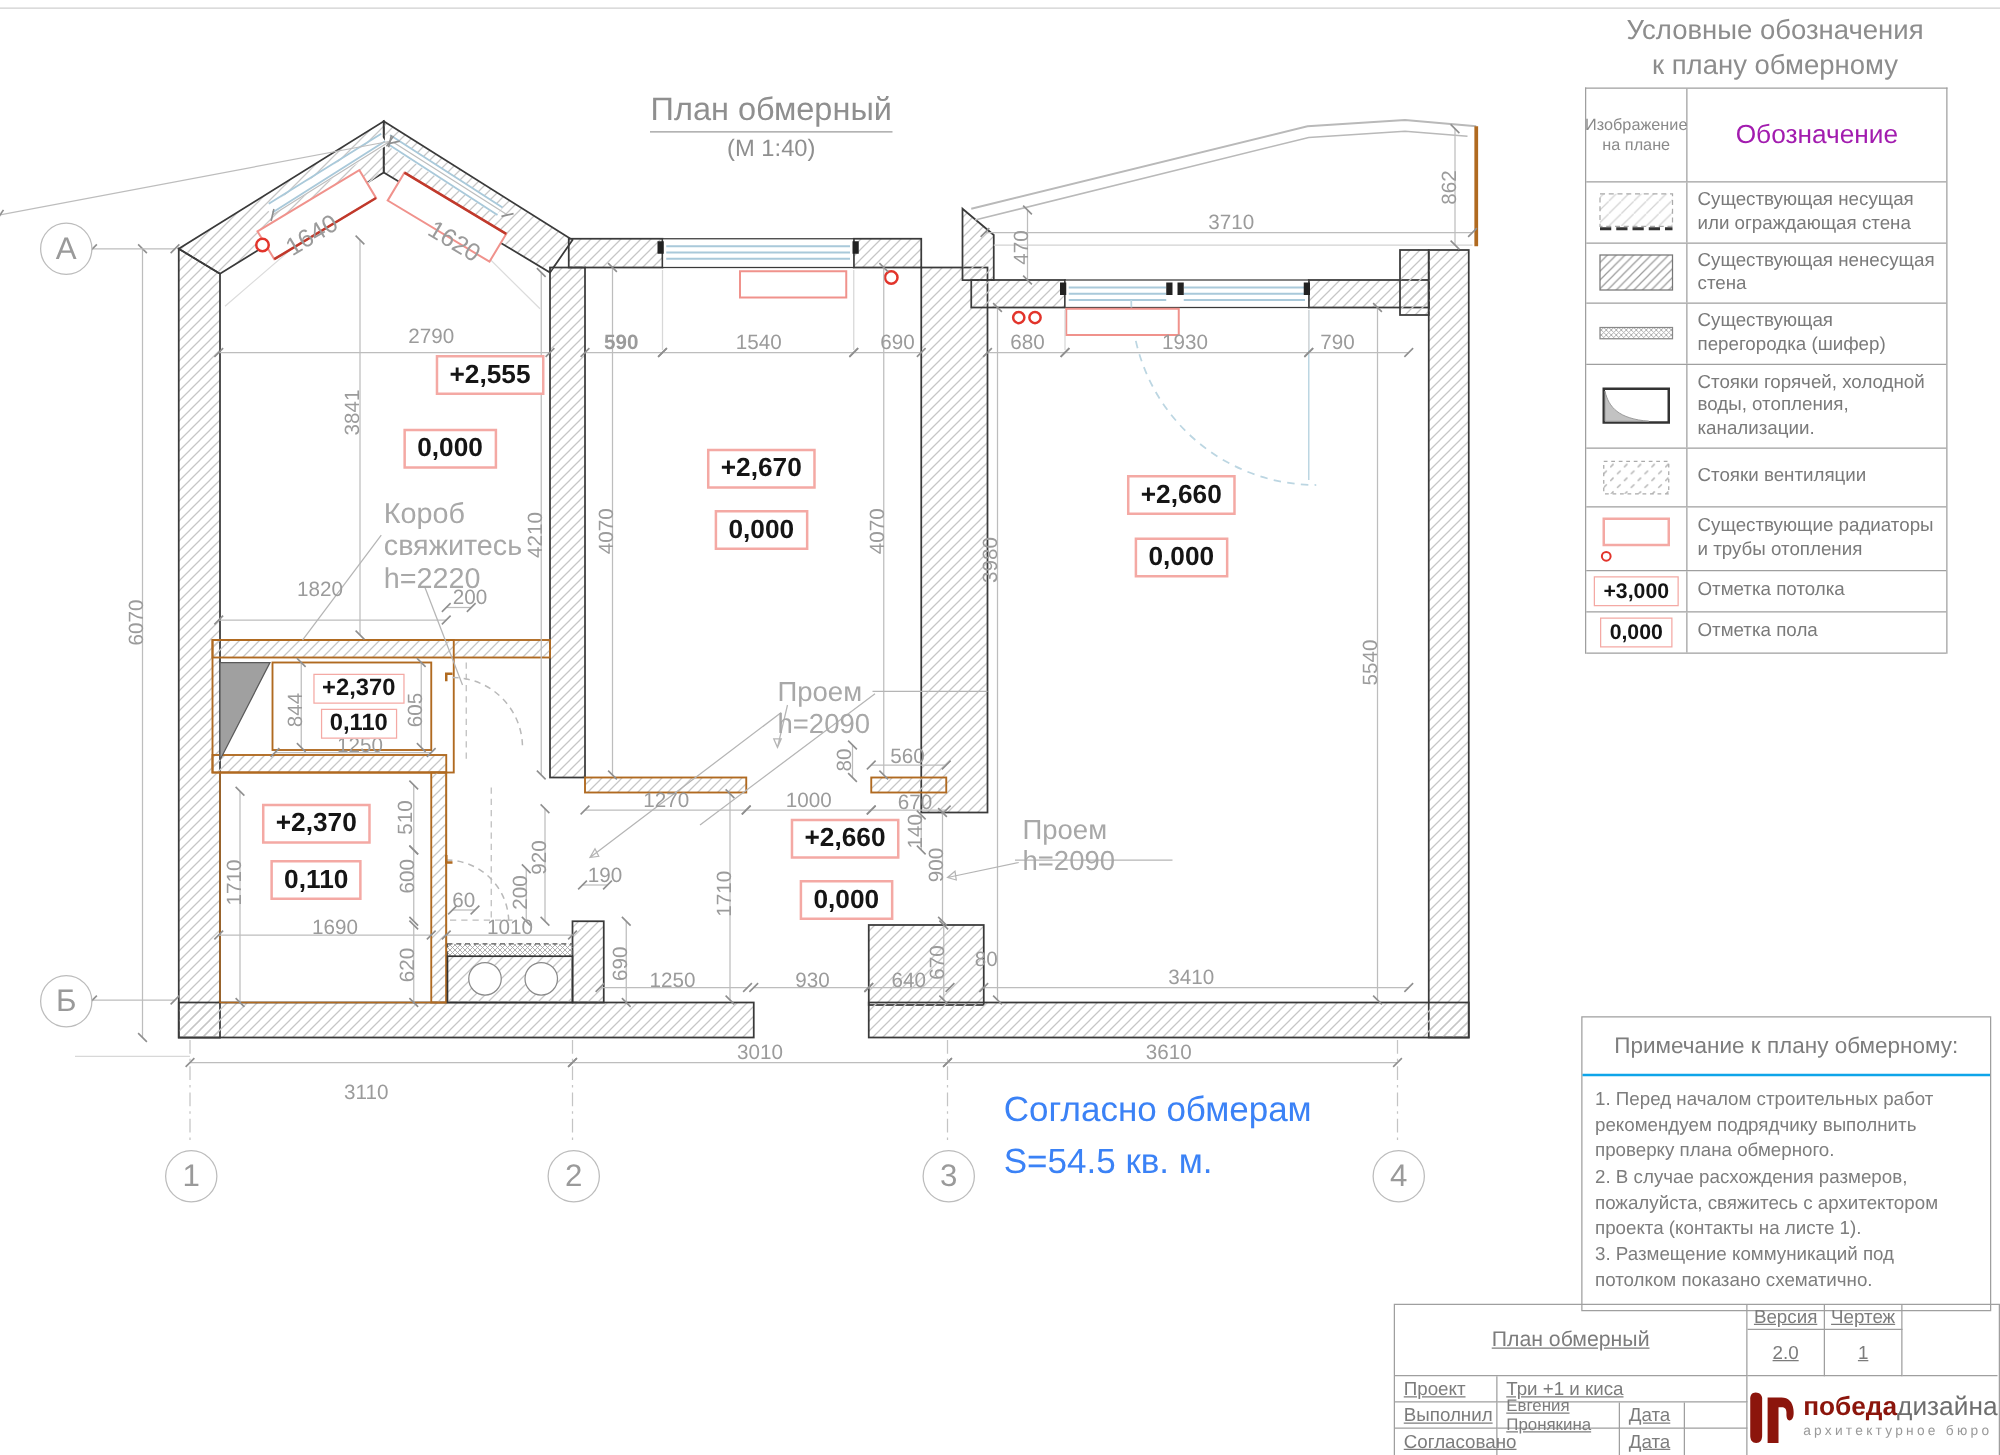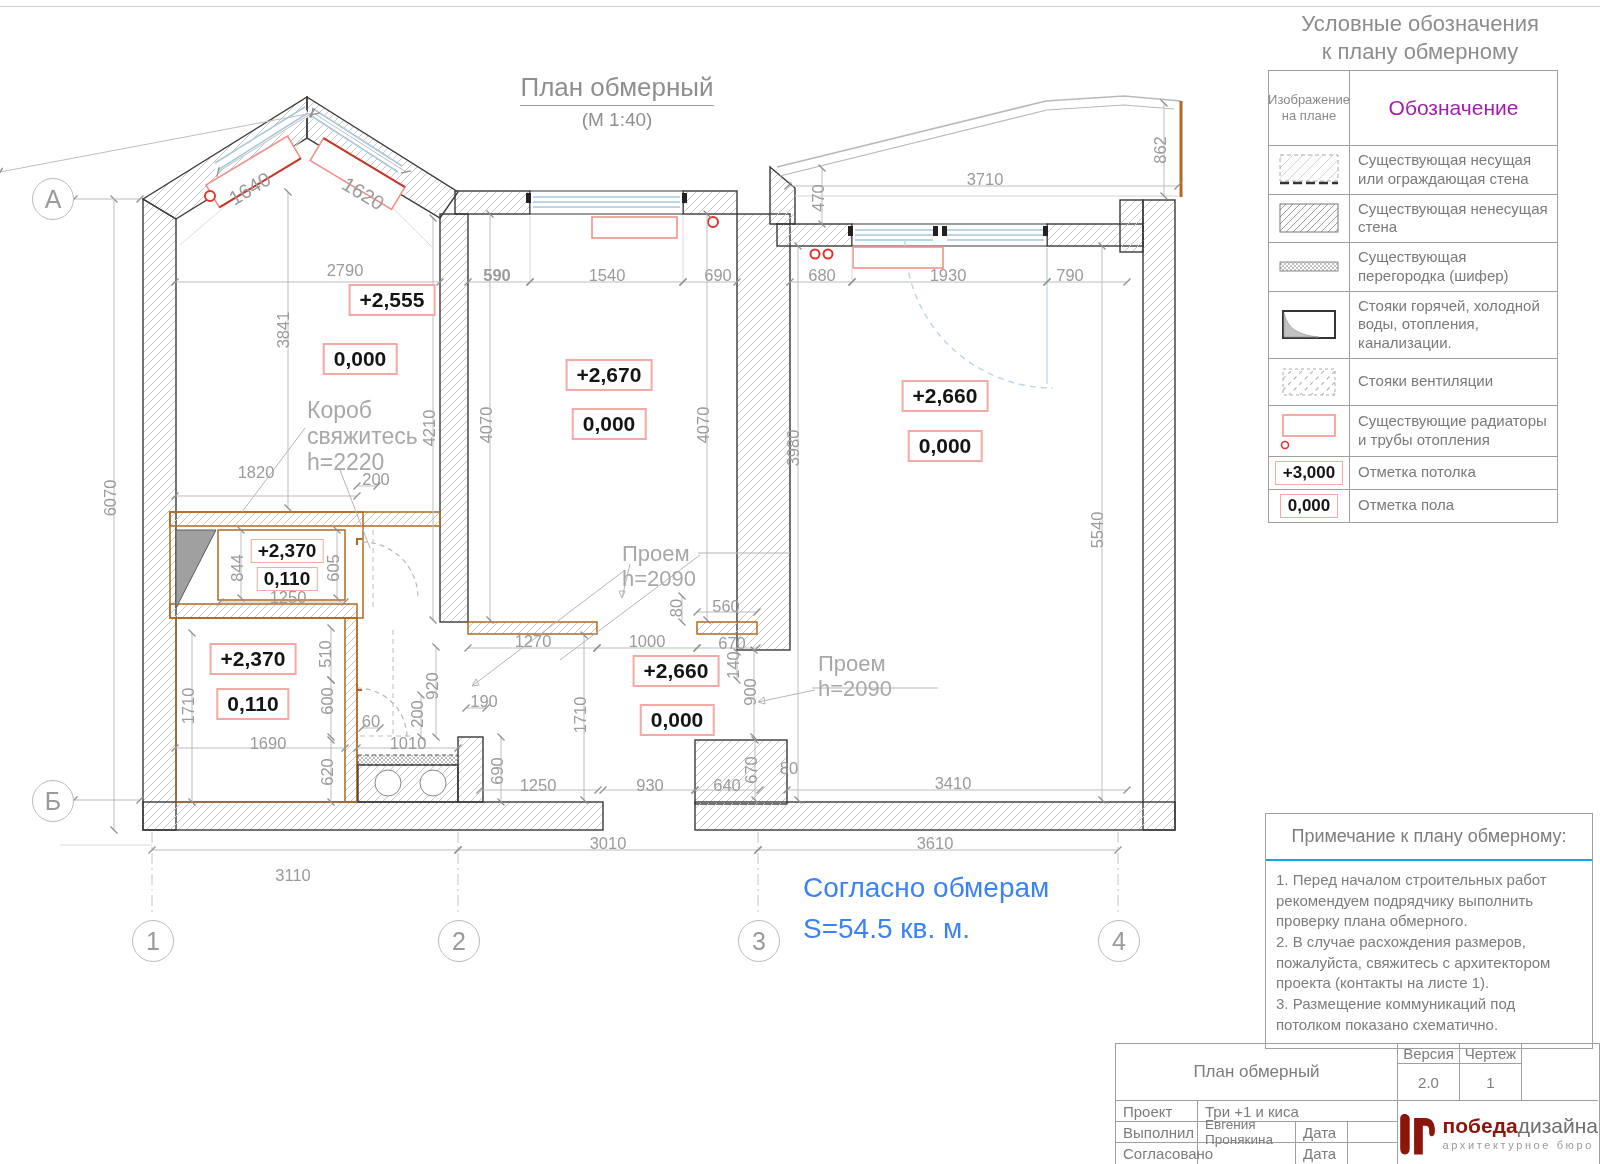--- a/index.html
+++ b/index.html
@@ -37,21 +37,21 @@
   .lrow.head .lb{justify-content:center;font-size:21px;color:#a21caf;}
   .mark-box{background:#fff;border:1.5px solid #f4a9a4;color:#151515;font-weight:bold;font-size:17px;padding:1px 7px;}
   
   #notes{position:absolute;left:1265px;top:813px;width:326px;border:1px solid #9f9f9f;color:#7d7d7d;}
   #notes .nt{border-bottom:2px solid #0ea5e9;text-align:center;font-size:18px;padding:12px 6px;}
   #notes .nb{padding:9px 10px 12px 10px;font-size:15px;line-height:1.38;}
   #notes .nb p{margin:0;}
   
   #tblock{position:absolute;left:1115px;top:1043px;width:483px;height:121px;border:1px solid #9f9f9f;
           color:#7c7c7c;font-size:15px;}
-  .cell{position:absolute;box-sizing:border-box;display:flex;align-items:center;padding-left:7px;}
+  .cell{position:absolute;box-sizing:border-box;display:flex;align-items:center;padding-left:7px;text-decoration:underline;}
   .cell.c{justify-content:center;padding-left:0;}
   .bb{border-bottom:1px solid #9f9f9f;} .br{border-right:1px solid #9f9f9f;}
   #tb-title{font-size:17px;}
   #logo{position:absolute;left:283px;top:58px;width:199px;height:62px;display:flex;align-items:center;justify-content:center;gap:7px;}
   #logo .lt .l1{font-size:21px;line-height:1;}
   #logo .lt .l1 b{color:#8c150c;}
   #logo .lt .l1 span.gray{color:#6e6e6e;font-weight:normal;}
   #logo .lt .l2{font-size:11px;color:#9a9a9a;letter-spacing:2.6px;margin-top:3px;}
 </style>
 </head>

